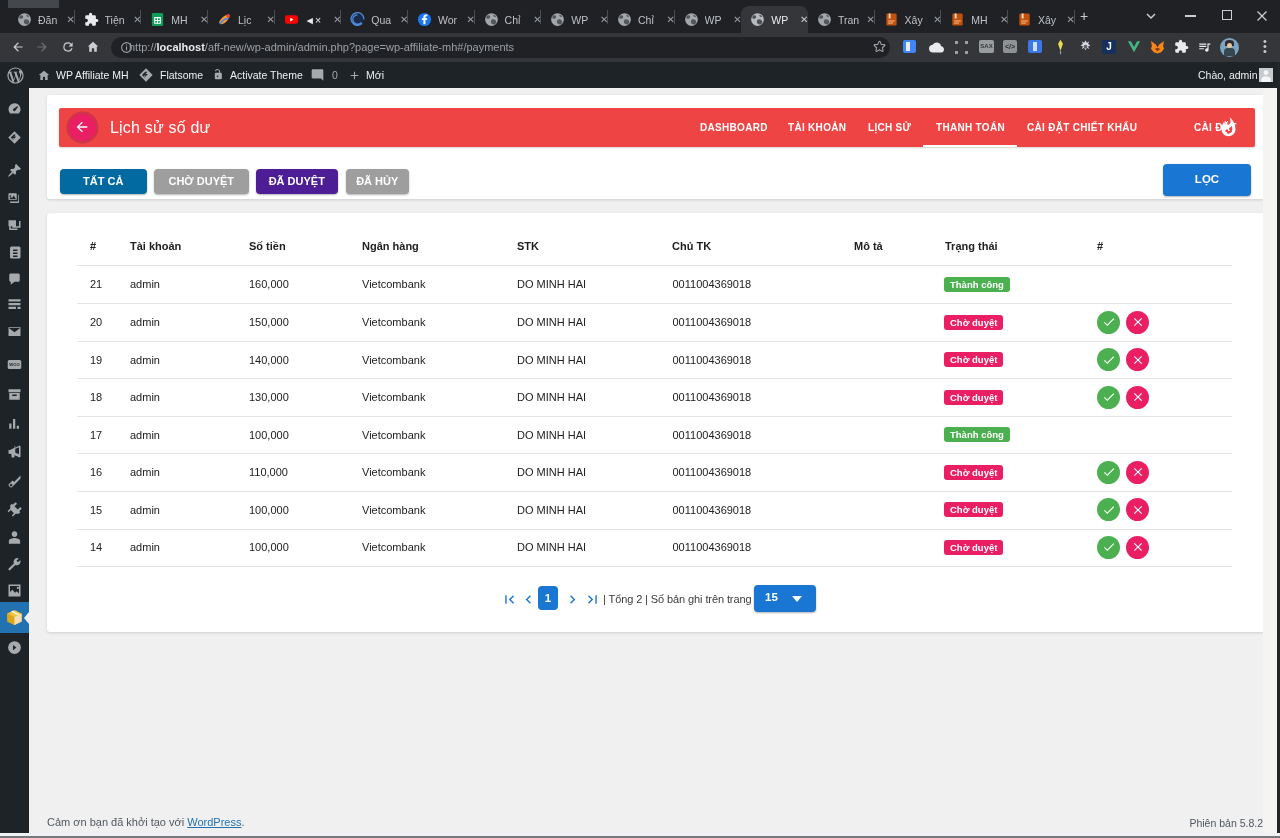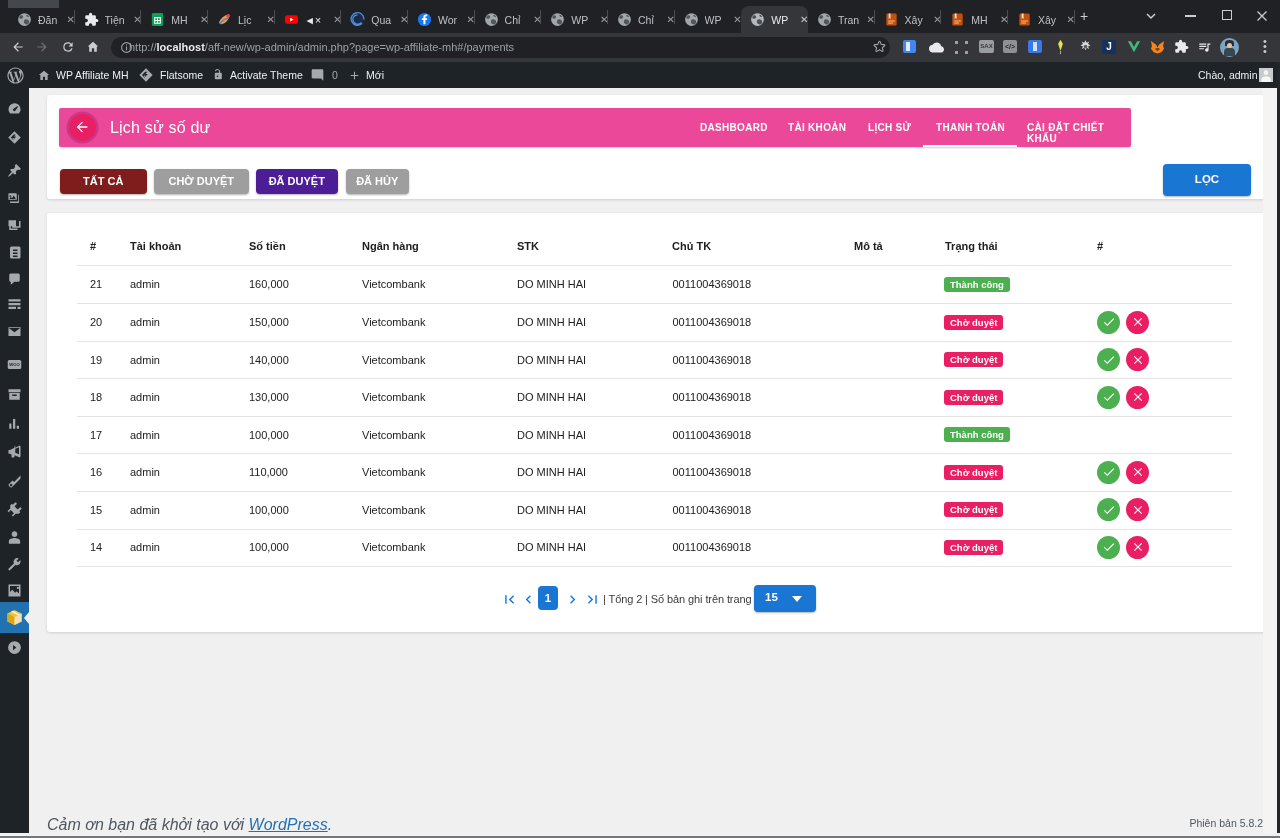--- a/index.html
+++ b/index.html
@@ -19,21 +19,21 @@
   .navico { position:absolute; top:38px; color:#c9cdd2; }
   
   #adminbar { left:0; top:62px; width:1280px; height:26px; background:#1d2327; color:#f0f0f1; font-size:10.5px; }
   #adminbar .it { position:absolute; top:0; height:26px; display:flex; align-items:center; color:#f0f0f1; }
   
   #sidebar { left:0; top:88px; width:29px; height:745px; background:#1d2327; }
   .sico { position:absolute; left:7px; width:15px; height:15px; }
   
   #content { left:29px; top:88px; width:1251px; height:745px; background:#f0f0f1; }
   .card { position:absolute; background:#fff; border-radius:3px; box-shadow:0 1px 3px rgba(0,0,0,.14); }
-  #appbar { position:absolute; left:12px; top:12.5px; width:1072px; height:39px; background:#ec4899; border-radius:2px; box-shadow:0 1px 2px rgba(0,0,0,.18); }
+  #appbar { position:absolute; left:12px; top:12.5px; width:1196px; height:39px; background:#ef4444; border-radius:2px; box-shadow:0 1px 2px rgba(0,0,0,.18); }
   .navitem { color:#fff; font-size:10px; font-weight:bold; letter-spacing:.3px; }
   .chip { position:absolute; height:15px; border-radius:3px; color:#fff; font-size:9.5px; font-weight:bold; text-align:center; line-height:15px; padding:0 6px; }
   .chip.g { background:#4caf50; }
   .chip.p { background:#e91e63; }
   .act { position:absolute; width:23px; height:23px; border-radius:50%; }
   .cell { position:absolute; font-size:11px; color:#212121; white-space:nowrap; }
   .hcell { position:absolute; font-size:11px; color:#212121; font-weight:bold; white-space:nowrap; }
   .rowline { position:absolute; left:30px; width:1155px; height:1px; background:#e3e3e3; }
   .btn { position:absolute; height:25px; border-radius:4px; color:#fff; font-size:11px; font-weight:bold; text-align:center; box-shadow:0 1px 2px rgba(0,0,0,.3); }
 </style>
@@ -393,21 +393,21 @@
       <div class="navitem" style="position:absolute;left:729px;top:14px">TÀI KHOẢN</div>
       <div class="navitem" style="position:absolute;left:809px;top:14px">LỊCH SỬ</div>
       <div class="navitem" style="position:absolute;left:877px;top:14px">THANH TOÁN</div>
       <div class="navitem" style="position:absolute;left:968px;top:14px">CÀI ĐẶT CHIẾT KHẤU</div>
       <div class="navitem" style="position:absolute;left:1135px;top:14px">CÀI ĐẶT</div>
       <div style="position:absolute;left:864px;top:37px;width:94px;height:2px;background:#fff"></div>
       <svg style="position:absolute;left:1159px;top:9px" width="21" height="21" viewBox="0 0 24 24">
           <path fill="#fff" d="M13.5.67s.74 2.65.74 4.8c0 2.06-1.35 3.73-3.41 3.73-2.07 0-3.63-1.67-3.63-3.73l.03-.36C5.21 7.51 4 10.62 4 14c0 4.42 3.58 8 8 8s8-3.58 8-8C20 8.61 17.41 3.8 13.5.67zM11.71 19c-1.78 0-3.22-1.4-3.22-3.14 0-1.62 1.05-2.76 2.81-3.12 1.77-.36 3.6-1.21 4.62-2.58.39 1.29.59 2.65.59 4.04 0 2.65-2.15 4.8-4.8 4.8z"></path>
         </svg>
     </div>
-    <div class="btn" style="left:13px;top:74px;width:86.5px;line-height:25px;background:#7f1d1d">TẤT CẢ</div>
+    <div class="btn" style="left:13px;top:74px;width:86.5px;line-height:25px;background:#0369a1">TẤT CẢ</div>
     <div class="btn" style="left:107px;top:74px;width:94.5px;line-height:25px;background:#9e9e9e">CHỜ DUYỆT</div>
     <div class="btn" style="left:209px;top:74px;width:81.5px;line-height:25px;background:#4c1d95">ĐÃ DUYỆT</div>
     <div class="btn" style="left:298.5px;top:74px;width:63.5px;line-height:25px;background:#9e9e9e">ĐÃ HỦY</div>
     <div class="btn" style="left:1116px;top:69px;width:88px;height:31.5px;line-height:31.5px;background:#1976d2;font-size:11.5px">LỌC</div>
   </div>
   <div class="card" id="card2" style="left:18px; top:125px; width:1219px; height:419px;">
     <div class="hcell" style="left:43px;top:27px">#</div>
     <div class="hcell" style="left:83px;top:27px">Tài khoản</div>
     <div class="hcell" style="left:202px;top:27px">Số tiền</div>
     <div class="hcell" style="left:315px;top:27px">Ngân hàng</div>
@@ -557,21 +557,21 @@
       <svg style="position:absolute;left:537px;top:378px" width="17" height="17" viewBox="0 0 24 24">
           <path fill="#1976d2" d="M5.59 7.41L10.18 12l-4.59 4.59L7 18l6-6-6-6zM16 6h2v12h-2z"></path>
         </svg>
       <div style="position:absolute;left:556px;top:380px;font-size:11px;letter-spacing:-.1px;color:#3c3c3c">| Tổng 2 | Số bản ghi trên trang</div>
       <div style="position:absolute;left:707px;top:372px;width:62px;height:26.5px;background:#1976d2;border-radius:4px;box-shadow:0 1px 2px rgba(0,0,0,.3)">
         <span style="position:absolute;left:11px;top:6px;color:#fff;font-size:11.5px;font-weight:bold">15</span>
         <div style="position:absolute;left:38px;top:11px;width:0;height:0;border-left:5px solid transparent;border-right:5px solid transparent;border-top:6px solid #fff"></div>
       </div>
     </div>
   </div>
-  <div style="position:absolute;left:18px;top:728px;font-size:16px;font-style:italic;color:#50575e">Cảm ơn bạn đã khởi tạo với <a style="color:#2271b1;text-decoration:underline">WordPress</a>.</div>
+  <div style="position:absolute;left:18px;top:728px;font-size:11px;color:#50575e">Cảm ơn bạn đã khởi tạo với <a style="color:#2271b1;text-decoration:underline">WordPress</a>.</div>
   <div style="position:absolute;right:17px;top:728.5px;font-size:10.5px;color:#50575e">Phiên bản 5.8.2</div>
 </div>
 
 <div class="abs" style="left:1263px; top:88px; width:14px; height:750px; background:#f4f4f5;"></div>
 <div class="abs" style="left:1277px; top:62px; width:3px; height:776px; background:#232629;"></div>
 
 <div class="abs" style="left:0; top:833px; width:1280px; height:3px; background:#f1f1f3;"></div>
 <div class="abs" style="left:0; top:836px; width:1280px; height:2px; background:#74787b;"></div>
 
 </body></html>

